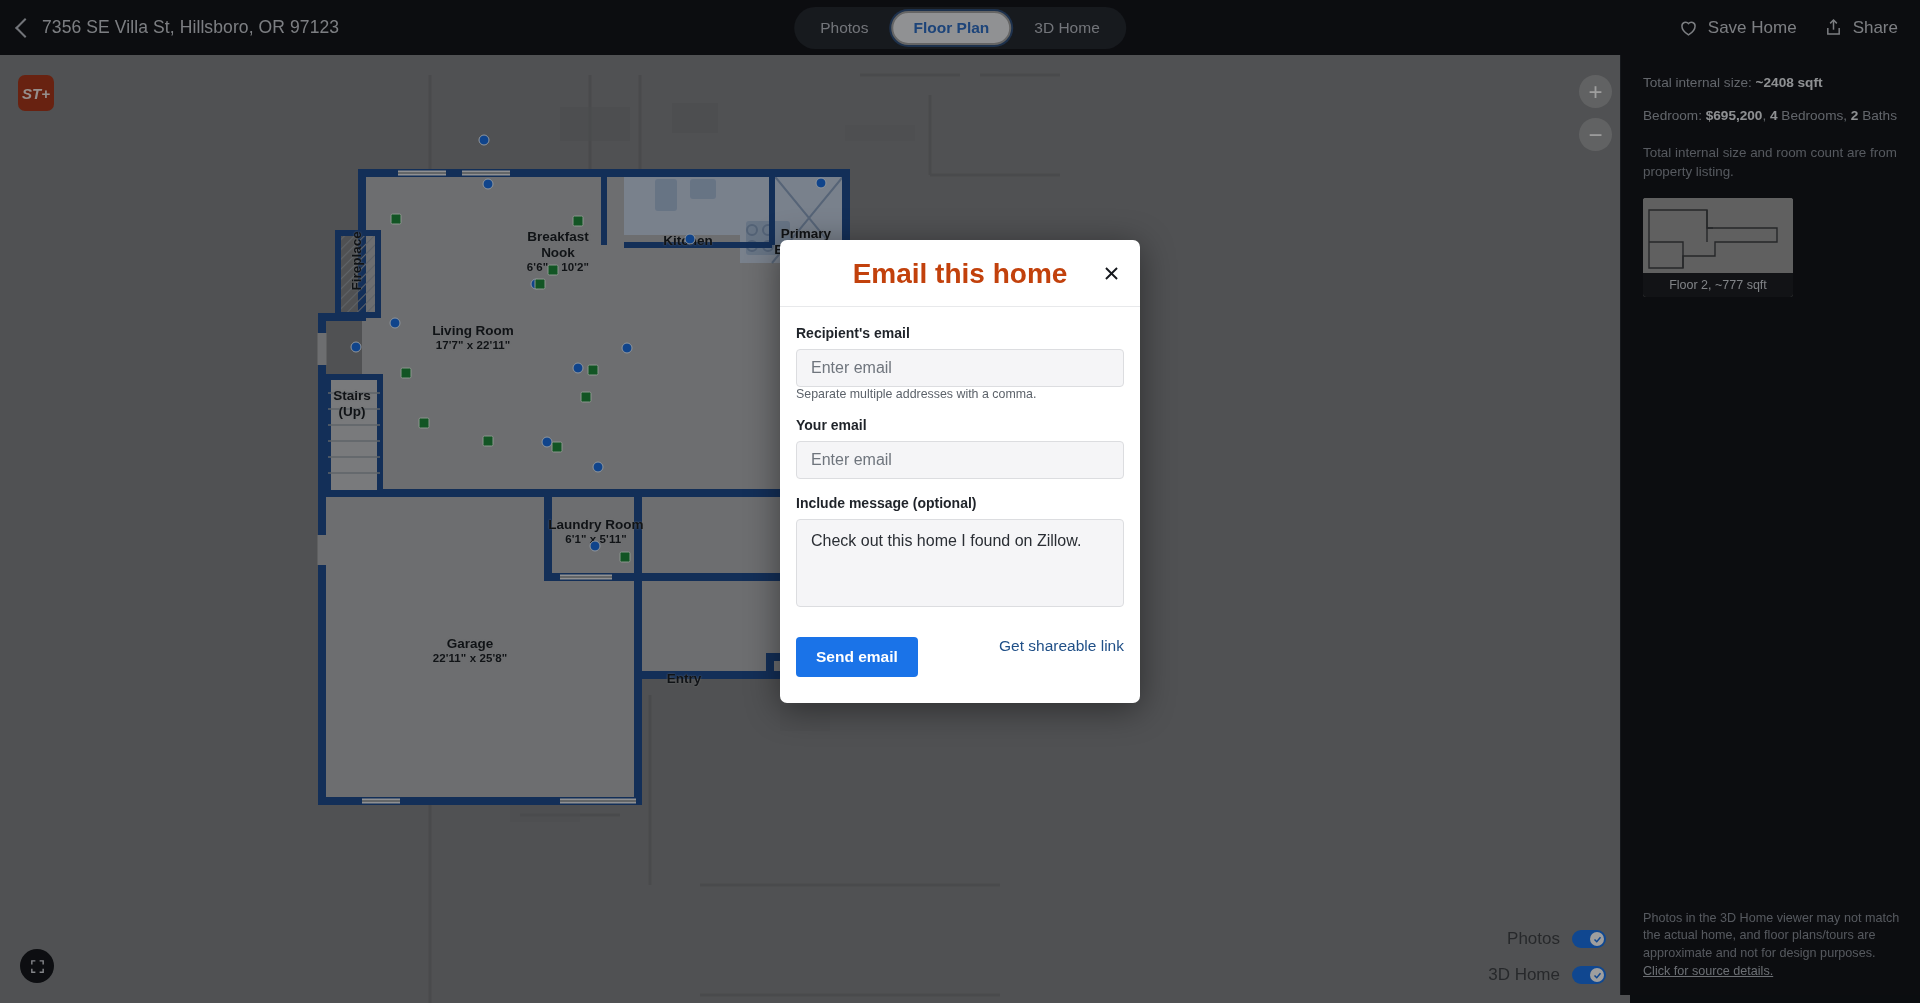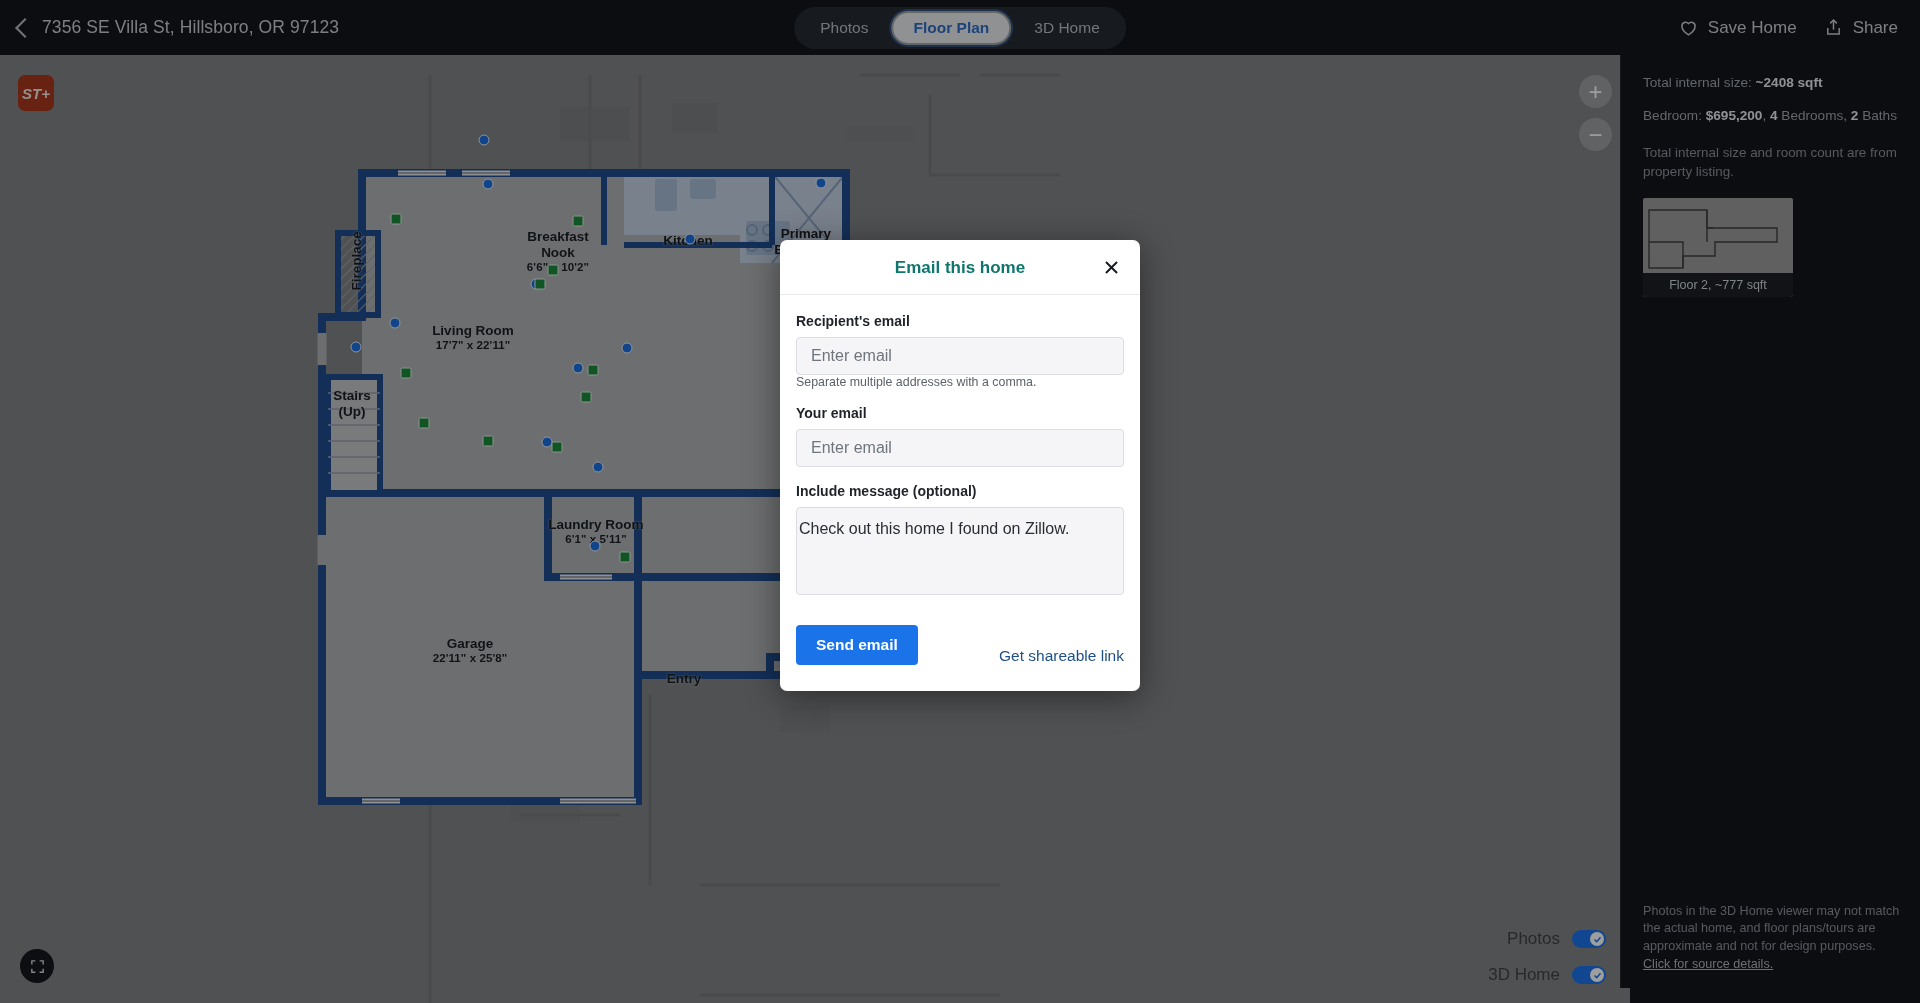--- a/index.html
+++ b/index.html
@@ -134,21 +134,21 @@
   }
   .sq {
     position: absolute; width: 11px; height: 11px; border-radius: 2px;
     background: #1d8a3a; border: 1.4px solid #e3f1e6;
     transform: translate(-50%,-50%);
     cursor: pointer;
   }
 
   
   .sidebar {
-    position: absolute; top: 55px; right: 0; bottom: 15px; width: 300px;
+    position: absolute; top: 55px; right: 0; bottom: 8px; width: 300px;
     background: #14161b; border-left: 1px solid #23262c;
     padding: 18px 22px 0 22px; overflow: hidden;
   }
   .sb-line { color: #9ea3ac; font-size: 13.6px; line-height: 1.5; margin-bottom: 13px; }
   .sb-line b { color: #e6e8ec; font-weight: bold; }
   .sb-note { color: #8b9099; font-size: 13.4px; line-height: 1.45; margin: 16px 0 16px 0; }
 
   .thumbs { display: flex; flex-direction: column; gap: 17px; }
   .thumb { width: 150px; border-radius: 3px; overflow: hidden; background: #9c9c9c; cursor: pointer; }
   .thumb.sel { box-shadow: 0 0 0 2px #3c4249; }
@@ -172,43 +172,43 @@
     position: absolute; left: 780px; top: 240px;
     width: 360px; background: #fff; border-radius: 7px;
     box-shadow: 0 6px 34px rgba(0,0,0,.45);
     z-index: 60; overflow: hidden;
   }
   .modal-head {
     position: relative; padding: 18px 0 16px 0;
     border-bottom: 1px solid #e8e9eb;
     text-align: center;
   }
-  .modal-title { font-size: 17px; font-weight: bold; color: #0f766e; text-align: center; }
+  .modal-title { font-size: 28px; font-weight: bold; color: #c2410c; text-align: center; }
   .modal-close {
     position: absolute; right: 16px; top: 50%; transform: translateY(-50%);
     width: 26px; height: 26px; cursor: pointer;
     display: flex; align-items: center; justify-content: center;
   }
   .modal-body { padding: 18px 16px 26px 16px; }
   .flabel { font-size: 14px; font-weight: bold; color: #1f2329; margin-bottom: 8px; }
   .finput {
     width: 100%; height: 38px; border: 1px solid #dcdde0; border-radius: 4px;
     background: #f5f5f7; padding: 0 14px; font-size: 16px; color: #2a2e34;
     font-family: "Liberation Sans", sans-serif; outline: none;
   }
   .finput::placeholder { color: #6f757d; }
   .fhelp { font-size: 12.4px; color: #5c626a; }
   .gap { height: 16px; }
   .ftext {
     width: 100%; height: 88px; border: 1px solid #dcdde0; border-radius: 4px;
-    background: #f5f5f7; padding: 10px 2px; font-size: 16px; color: #2a2e34;
+    background: #f5f5f7; padding: 10px 14px; font-size: 16px; color: #2a2e34;
     font-family: "Liberation Sans", sans-serif; resize: none; outline: none;
     line-height: 1.35;
   }
-  .factions { display: flex; align-items: flex-end; margin-top: 26px; }
+  .factions { display: flex; align-items: flex-start; margin-top: 26px; }
   .btn-primary {
     background: #1a73e8; color: #fff; border: none; border-radius: 4px;
     padding: 11px 20px; font-size: 15.5px; font-weight: bold; cursor: pointer;
     font-family: "Liberation Sans", sans-serif;
   }
   .btn-link {
     margin-left: auto; color: #1f4f87; font-size: 15.5px; cursor: pointer;
     background: none; border: none; font-family: "Liberation Sans", sans-serif;
   }
 </style>

